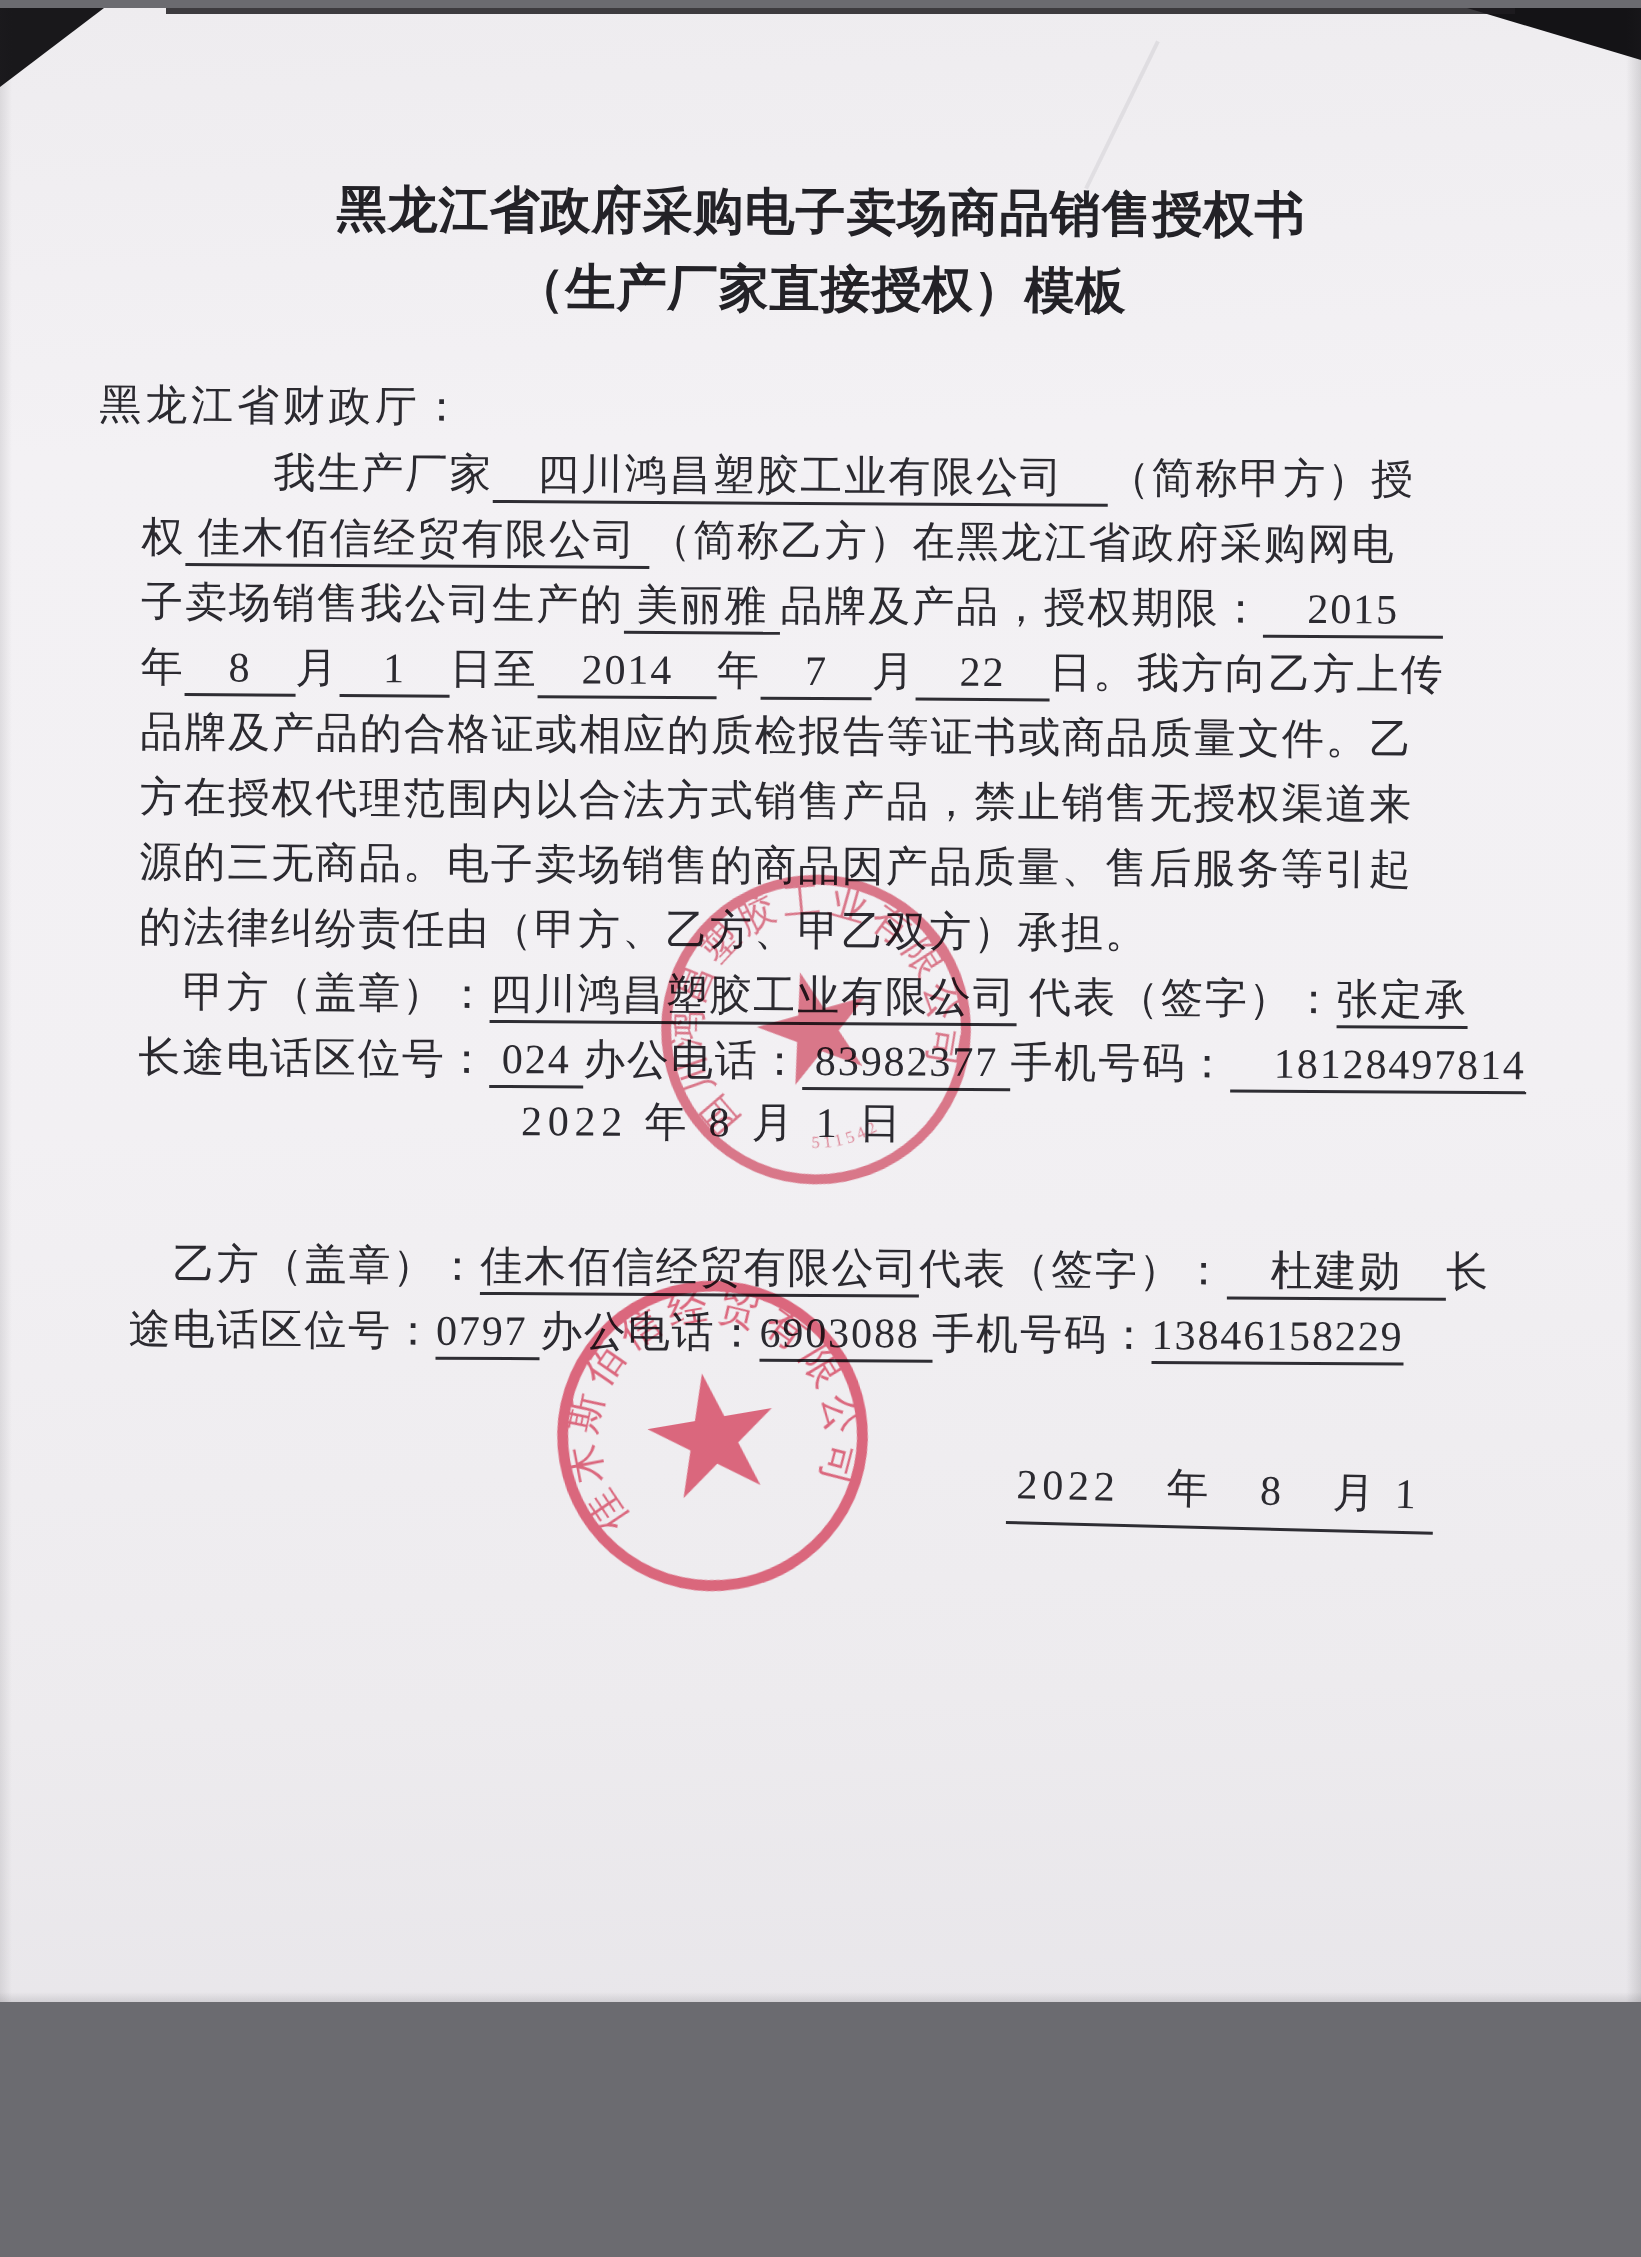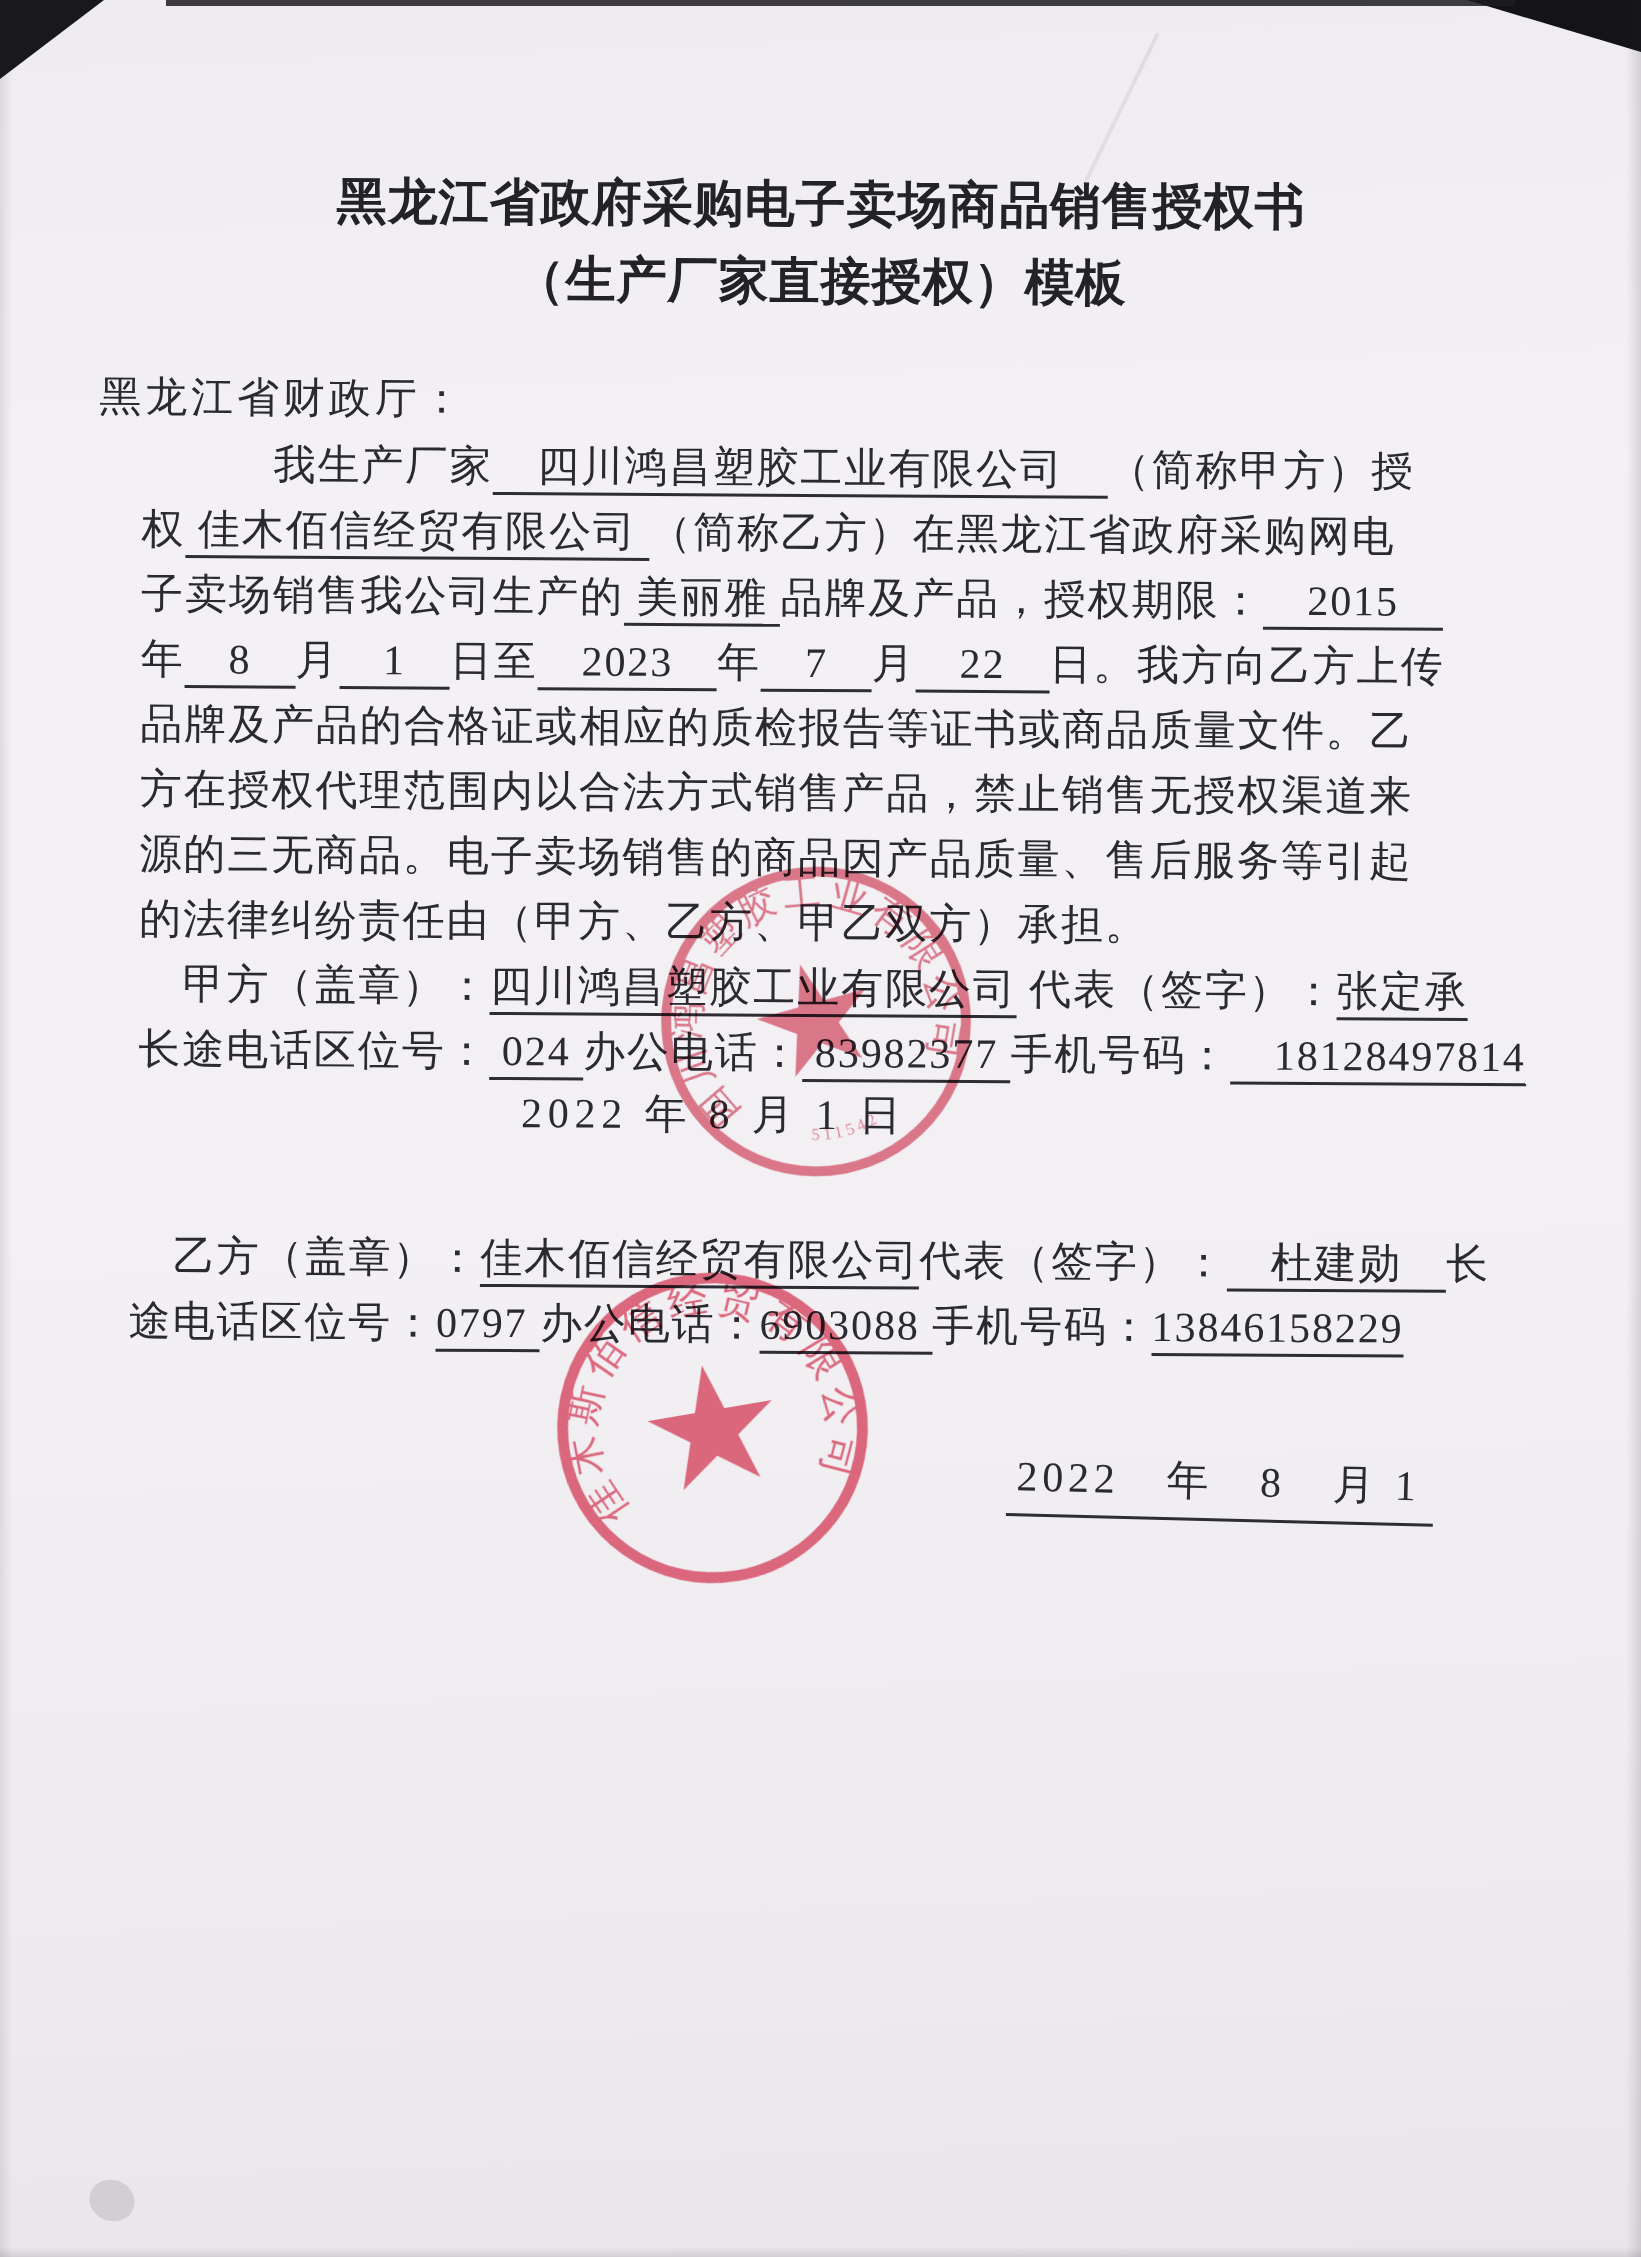--- a/index.html
+++ b/index.html
@@ -1,19 +1,19 @@
 <!DOCTYPE html>
 <html lang="zh"><head>
 <meta charset="utf-8">
 <style>
   html,body{margin:0;padding:0;background:#6b6b70;}
   .page{
     position:relative;
-    width:1641px;height:2257px;
-    margin:0 auto;
+    width:1641px;height:1994px;
+    margin:8px auto;
     background:linear-gradient(178deg,#eeecef 0%,#f3f1f4 22%,#f2f0f3 55%,#edebee 84%,#e8e6ea 100%);
     overflow:hidden;
     font-family:"Liberation Serif", serif;
     color:#2b2a30;
   }
   
   .corner-tl{position:absolute;left:0;top:0;width:0;height:0;
     border-top:79px solid #19181b;border-right:104px solid transparent;}
   .corner-tr{position:absolute;right:0;top:0;width:0;height:0;
     border-top:52px solid #141316;border-left:174px solid transparent;}
@@ -72,21 +72,21 @@
       <div>黑龙江省政府采购电子卖场商品销售授权书</div>
       <div>（生产厂家直接授权）模板</div>
     </div>
 
     <div class="salutation">黑龙江省财政厅：</div>
 
     <div class="para">
         <div class="tline"><span>　　　我生产厂家</span><span class="u">　四川鸿昌塑胶工业有限公司　</span><span>（简称甲方）授</span></div>
         <div class="tline"><span>权</span><span class="u"> 佳木佰信经贸有限公司 </span><span>（简称乙方）在黑龙江省政府采购网电</span></div>
         <div class="tline"><span>子卖场销售我公司生产的</span><span class="u"> 美丽雅 </span><span>品牌及产品，授权期限：</span><span class="u">　2015　</span></div>
-        <div class="tline"><span>年</span><span class="u">　8　</span><span>月</span><span class="u">　1　</span><span>日至</span><span class="u">　2023　</span><span>年</span><span class="u">　7　</span><span>月</span><span class="u">　22　</span><span>日。我方向乙方上传</span></div>
+        <div class="tline"><span>年</span><span class="u">　8　</span><span>月</span><span class="u">　1　</span><span>日至</span><span class="u">　2014　</span><span>年</span><span class="u">　7　</span><span>月</span><span class="u">　22　</span><span>日。我方向乙方上传</span></div>
         <div class="tline"><span>品牌及产品的合格证或相应的质检报告等证书或商品质量文件。乙</span></div>
         <div class="tline"><span>方在授权代理范围内以合法方式销售产品，禁止销售无授权渠道来</span></div>
         <div class="tline"><span>源的三无商品。电子卖场销售的商品因产品质量、售后服务等引起</span></div>
         <div class="tline"><span>的法律纠纷责任由（甲方、乙方、甲乙双方）承担。</span></div>
         <div class="tline"><span>　甲方（盖章）：</span><span class="u">四川鸿昌塑胶工业有限公司</span><span> 代表（签字）：</span><span class="u">张定承</span></div>
         <div class="tline"><span>长途电话区位号：</span><span class="u"> 024 </span><span>办公电话：</span><span class="u"> 83982377 </span><span>手机号码：</span><span class="u">　18128497814</span></div>
       </div>
 
     <div class="date-a">2022 年 8 月 1 日</div>
 

